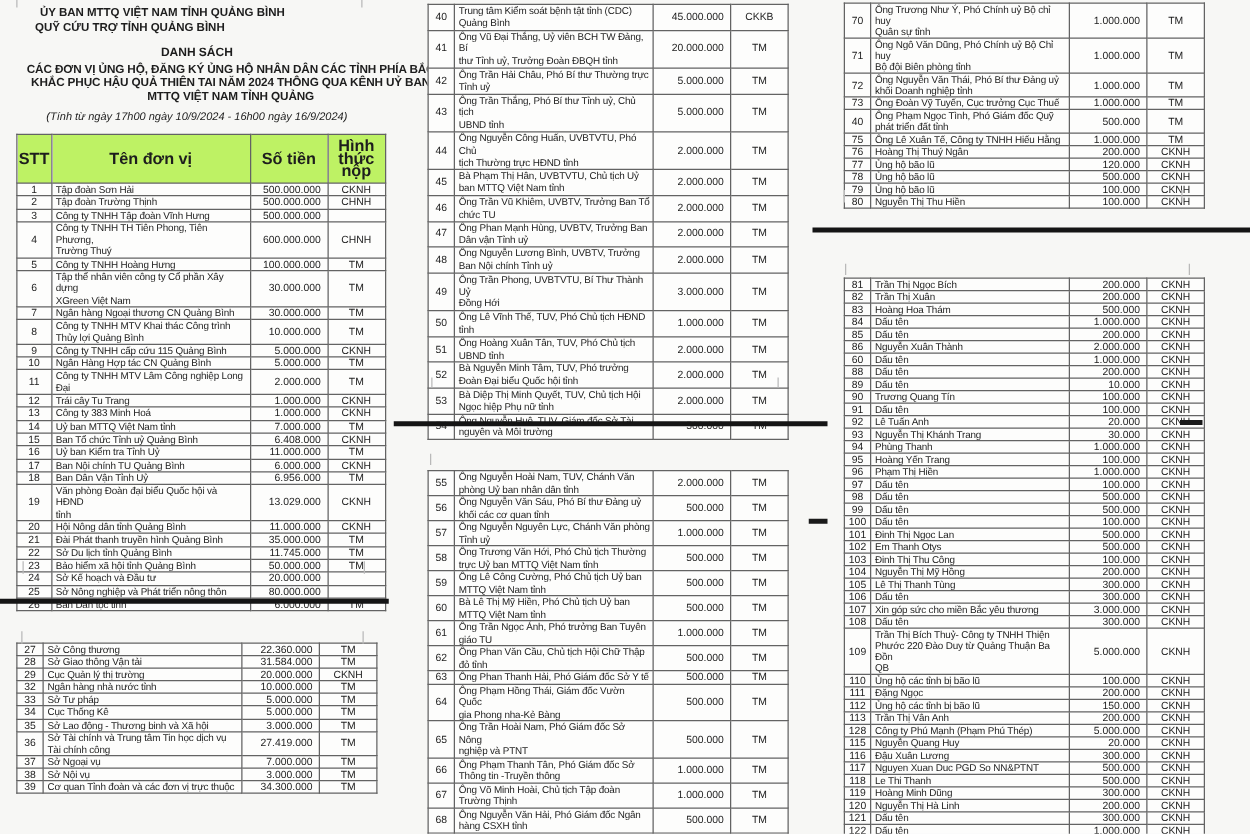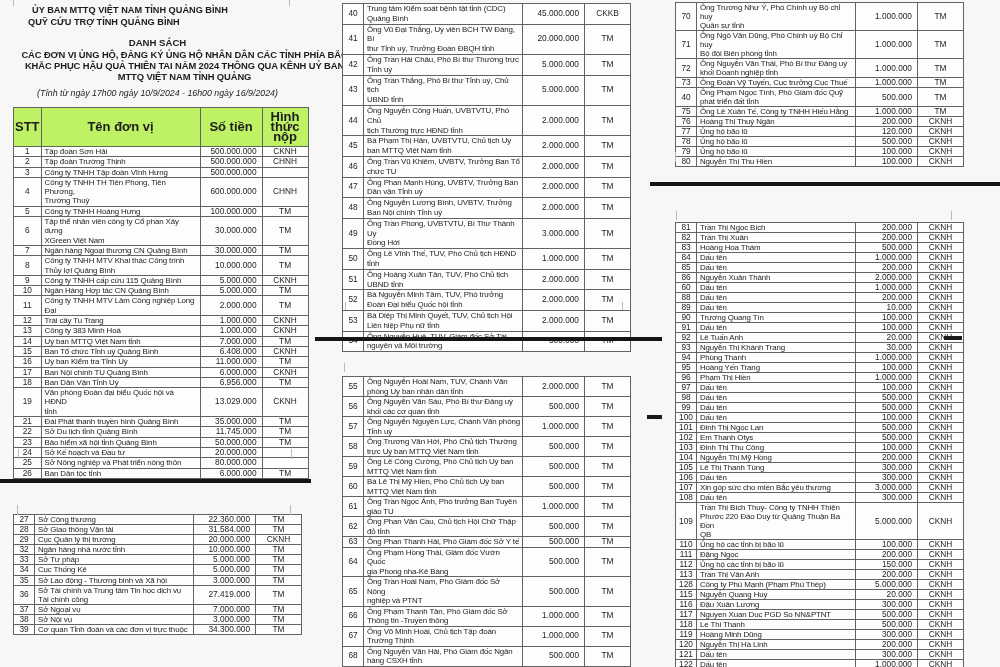--- a/index.html
+++ b/index.html
@@ -178,20 +178,26 @@
           <td class="c-mth">TM</td>
         </tr>
         <tr>
           <td class="c-stt">19</td>
           <td class="c-name">Văn phòng Đoàn đại biểu Quốc hội và HĐND
 tỉnh</td>
           <td class="c-amt">13.029.000</td>
           <td class="c-mth">CKNH</td>
         </tr>
         <tr>
+          <td class="c-stt">20</td>
+          <td class="c-name">Hội Nông dân tỉnh Quảng Bình</td>
+          <td class="c-amt">11.000.000</td>
+          <td class="c-mth">CKNH</td>
+        </tr>
+        <tr>
           <td class="c-stt">21</td>
           <td class="c-name">Đài Phát thanh truyền hình Quảng Bình</td>
           <td class="c-amt">35.000.000</td>
           <td class="c-mth">TM</td>
         </tr>
         <tr>
           <td class="c-stt">22</td>
           <td class="c-name">Sở Du lịch tỉnh Quảng Bình</td>
           <td class="c-amt">11.745.000</td>
           <td class="c-mth">TM</td>
@@ -402,21 +408,21 @@
         <tr>
           <td class="c-stt">52</td>
           <td class="c-name">Bà Nguyễn Minh Tâm, TUV, Phó trưởng
 Đoàn Đại biểu Quốc hội tỉnh</td>
           <td class="c-amt">2.000.000</td>
           <td class="c-mth">TM</td>
         </tr>
         <tr>
           <td class="c-stt">53</td>
           <td class="c-name">Bà Diệp Thị Minh Quyết, TUV, Chủ tịch Hội
-Liên hiệp Phụ nữ tỉnh</td>
+Ngọc hiệp Phụ nữ tỉnh</td>
           <td class="c-amt">2.000.000</td>
           <td class="c-mth">TM</td>
         </tr>
         <tr>
           <td class="c-stt">54</td>
           <td class="c-name">Ông Nguyễn Huệ, TUV, Giám đốc Sở Tài
 nguyên và Môi trường</td>
           <td class="c-amt">500.000</td>
           <td class="c-mth">TM</td>
         </tr>

